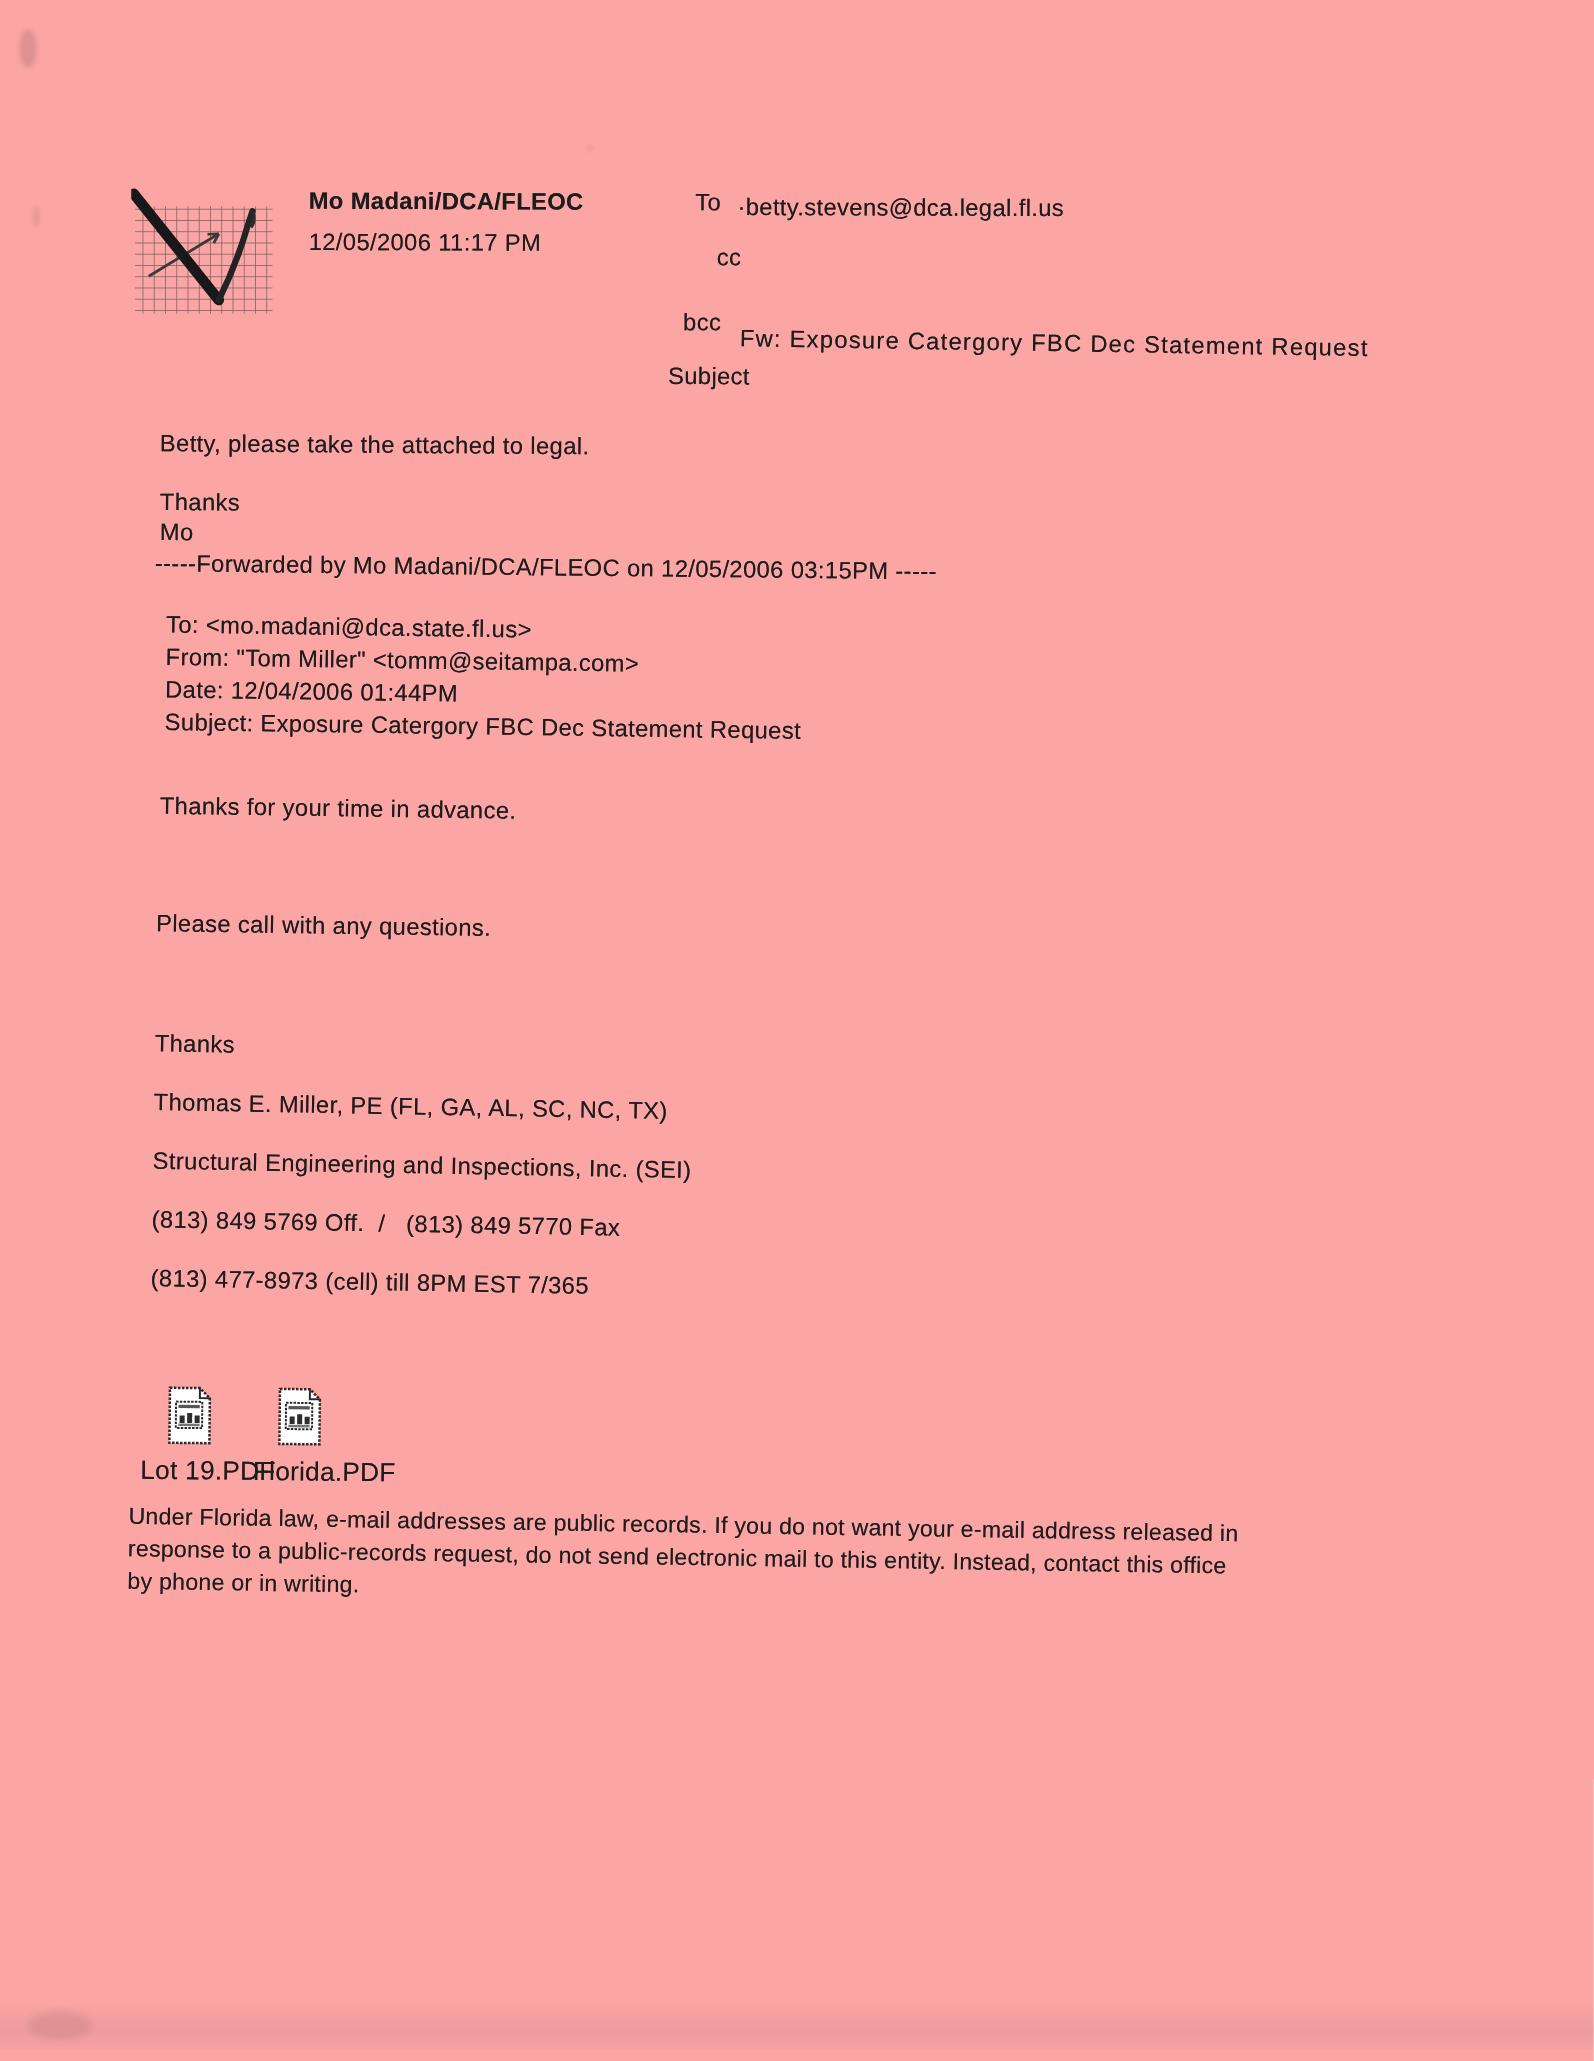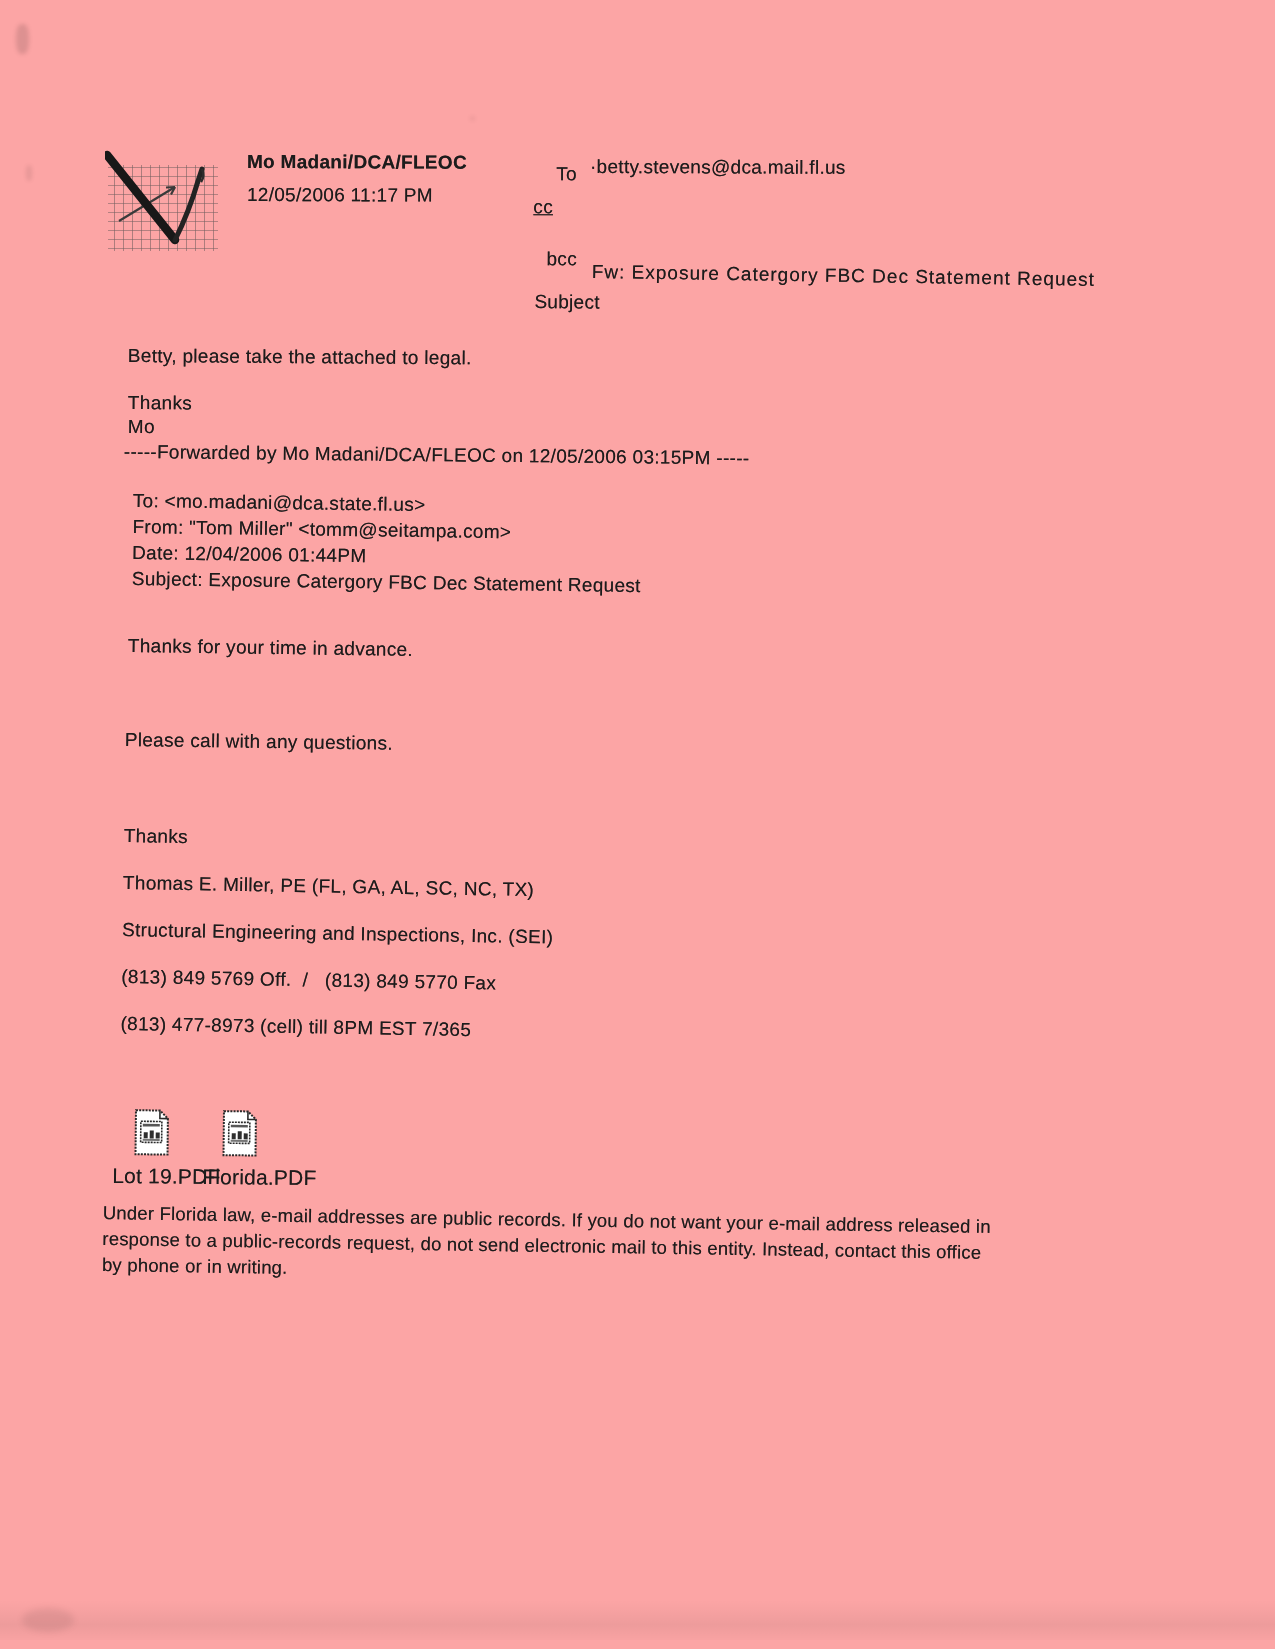--- a/index.html
+++ b/index.html
@@ -59,23 +59,23 @@
       <path d="M70 38 l-9 0.5 M70 38 l-4 7.5" stroke="#3a3a3a" stroke-width="2.2" fill="none"></path>
       <path d="M2 6 L70 91" stroke="#181818" stroke-width="8.5" stroke-linecap="round" fill="none"></path>
       <path d="M70 91 Q84 63 93 32 L97 20" stroke="#232323" stroke-width="5" fill="none" stroke-linecap="round"></path>
       <path d="M97 20 q3 7 -1 13" stroke="#2c2c2c" stroke-width="2.5" fill="none"></path>
     </svg>
   </div>
 
   <div class="abs txt bold tilt-02" style="left:247px; top:150px;">Mo Madani/DCA/FLEOC</div>
   <div class="abs txt tilt-02" style="left:247px; top:183px;">12/05/2006 11:17 PM</div>
 
-  <div class="abs txt hdr-label tilt-02" style="left:495px; top:162px;">To</div>
-  <div class="abs txt tilt-02" style="left:590px; top:155px;">·betty.stevens@dca.mail.fl.us</div>
-  <div class="abs txt hdr-label tilt-02" style="left:471px; top:195px;text-decoration:underline;">cc</div>
+  <div class="abs txt hdr-label tilt-02" style="left:495px; top:151px;">To</div>
+  <div class="abs txt tilt-02" style="left:590px; top:155px;">·betty.stevens@dca.legal.fl.us</div>
+  <div class="abs txt hdr-label tilt-02" style="left:511px; top:195px;">cc</div>
   <div class="abs txt hdr-label tilt-02" style="left:495px; top:247px;">bcc</div>
   <div class="abs txt hdr-label tilt-04" style="left:518px; top:259px;margin-top:31px;">Subject</div>
   <div class="abs txt tilt-09" style="left:592px; top:260px; letter-spacing:1px;">Fw: Exposure Catergory FBC Dec Statement Request</div>
 
   <div class="abs txt tilt-04" style="left:128px; top:344px;">Betty, please take the attached to legal.</div>
   <div class="abs txt tilt-04" style="left:128px; top:391px;">Thanks</div>
   <div class="abs txt tilt-04" style="left:128px; top:415px;">Mo</div>
   <div class="abs txt tilt-06" style="left:124px; top:440px;">-----Forwarded by Mo Madani/DCA/FLEOC on 12/05/2006 03:15PM -----</div>
 
   <div class="abs tilt-08" style="left:133px; top:489px;">

